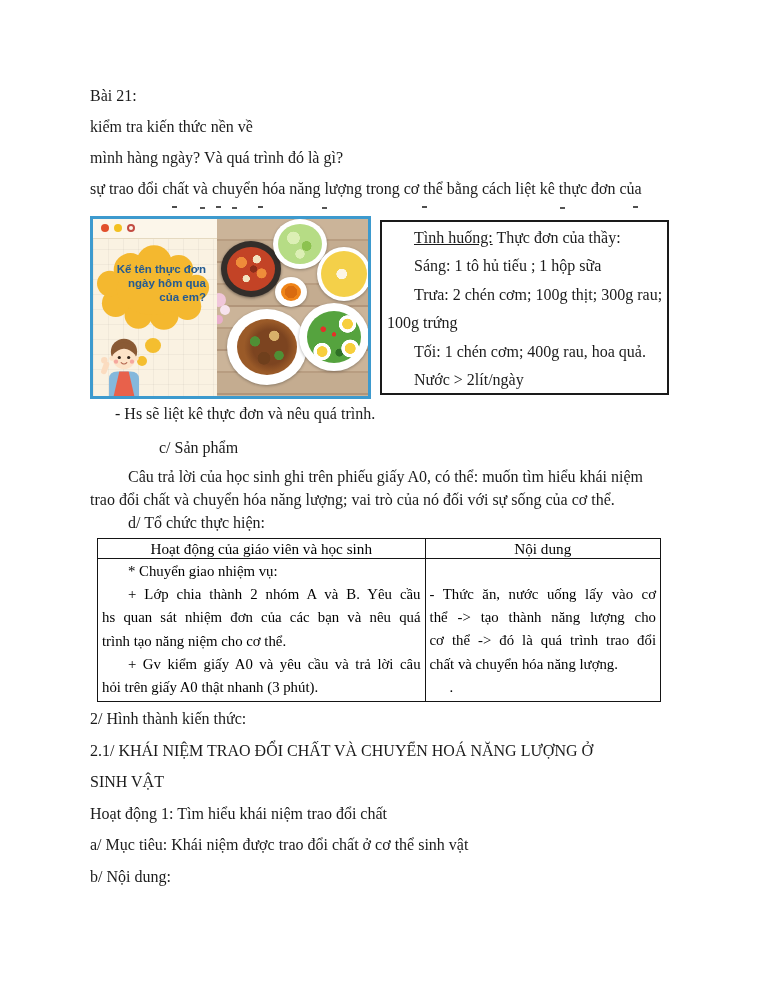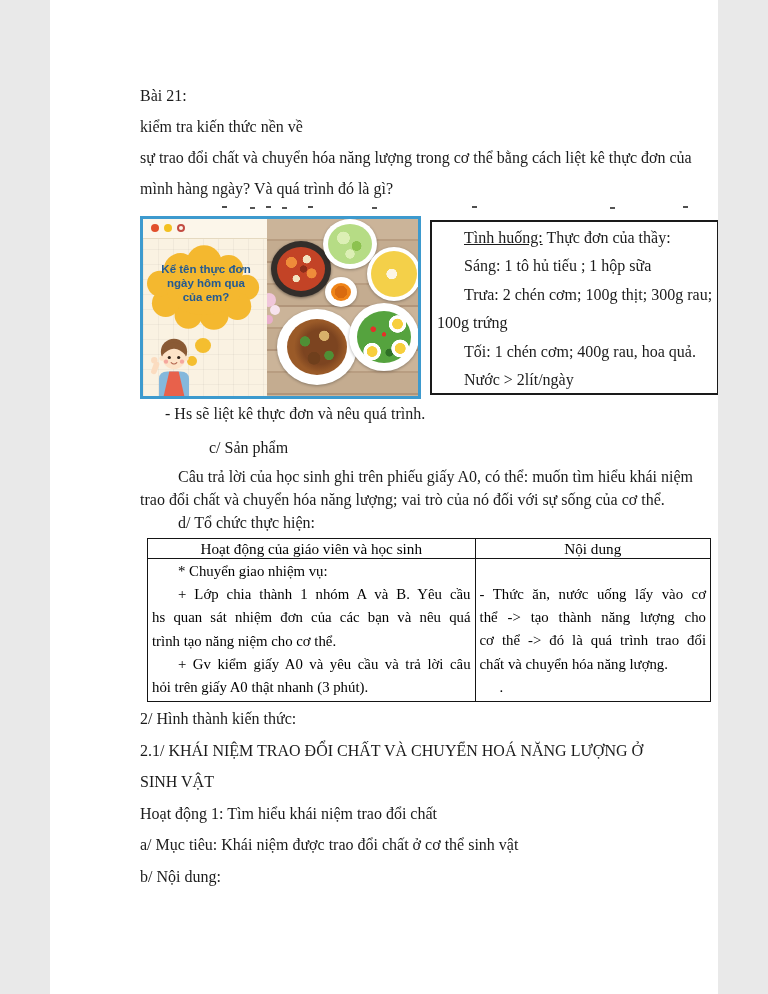--- a/index.html
+++ b/index.html
@@ -1,16 +1,16 @@
 <!DOCTYPE html>
 <html><head>
 <meta charset="utf-8">
 <style>
   html,body{margin:0;padding:0;background:#e9e9e9;}
-  .page{position:relative;width:668px;height:994px;margin:0 auto;background:#ffffff;
+  .page{position:relative;width:768px;height:994px;margin:0 auto;background:#ffffff;
         font-family:"Liberation Serif","DejaVu Serif",serif;color:#1b1b1b;overflow:hidden;}
   .tline{white-space:nowrap;}
 
   
   .intro{position:absolute;left:90px;top:80px;width:640px;font-size:16px;line-height:31px;}
 
   
   .remnants{position:absolute;left:172px;top:206px;width:5px;height:2px;background:#4d4d4d;
             box-shadow:28px 1px #555,44px 0 #4f4f4f,60px 1px #555,86px 0 #4f4f4f,
                        150px 1px #555,250px 0 #4f4f4f,388px 1px #555,461px 0 #4f4f4f;}
@@ -23,21 +23,21 @@
                          linear-gradient(90deg,rgba(0,0,0,.035) 1px,transparent 1px);
         background-size:15px 15px;overflow:hidden;}
   .titlebar{position:absolute;left:0;top:0;width:100%;height:19px;background:#fcf6ea;
             border-bottom:1px solid #e5d9c0;}
   .dots{position:absolute;left:8px;top:5px;display:flex;gap:5px;}
   .dot{width:8px;height:8px;border-radius:50%;box-sizing:border-box;}
   .dot-a{background:#e2502c;}
   .dot-b{background:#f3c122;}
   .dot-c{border:2px solid #c24b42;background:transparent;}
   .cloud{position:absolute;left:4px;top:25px;width:118px;height:91px;}
-  .bubble-text{position:absolute;left:13px;top:43px;width:100px;text-align:center;
+  .bubble-text{position:absolute;left:13px;top:43px;width:100px;text-align:right;
                font-family:"Liberation Sans","DejaVu Sans",sans-serif;font-weight:bold;
                font-size:11.5px;line-height:14px;color:#235a92;}
   .trail{position:absolute;border-radius:50%;background:#f4be2f;}
   .trail1{left:52px;top:119px;width:16px;height:15px;}
   .trail2{left:44px;top:137px;width:10px;height:10px;}
   .boy{position:absolute;left:2px;bottom:0px;width:58px;height:62px;}
 
   
   .photo{position:relative;width:55%;height:100%;overflow:hidden;
      background:repeating-linear-gradient(180deg,#cbb499 0 20px,#b89d81 20px 22px,#c4ac90 22px 42px,#b1957a 42px 44px);}
@@ -113,22 +113,22 @@
   .closing{position:absolute;left:90px;top:703px;width:640px;font-size:16px;line-height:31.5px;}
 </style>
 </head>
 <body>
 
 <div class="page">
 
   <section class="intro">
     <div class="tline">Bài 21:</div>
     <div class="tline">kiểm tra kiến thức nền về</div>
+    <div class="tline">mình hàng ngày? Và quá trình đó là gì?</div>
     <div class="tline">sự trao đổi chất và chuyển hóa năng lượng trong cơ thể bằng cách liệt kê thực đơn của</div>
-    <div class="tline">mình hàng ngày? Và quá trình đó là gì?</div>
   </section>
 
   <div class="remnants"></div>
 
   <figure class="illus">
     <div class="panel-left">
       <div class="titlebar">
         <div class="dots">
           <span class="dot dot-a"></span>
           <span class="dot dot-b"></span>
@@ -213,21 +213,21 @@
     <thead>
       <tr>
         <th class="col-left">Hoạt động của giáo viên và học sinh</th>
         <th>Nội dung</th>
       </tr>
     </thead>
     <tbody>
       <tr>
         <td>
           <div class="pline ind26">* Chuyển giao nhiệm vụ:</div>
-          <div class="jline ind26">+ Lớp chia thành 1 nhóm A và B. Yêu cầu</div>
+          <div class="jline ind26">+ Lớp chia thành 2 nhóm A và B. Yêu cầu</div>
           <div class="jline">hs quan sát nhiệm đơn của các bạn và nêu quá</div>
           <div class="pline">trình tạo năng niệm cho cơ thể.</div>
           <div class="jline ind26">+ Gv kiểm giấy A0 và yêu cầu và trả lời câu</div>
           <div class="pline">hỏi trên giấy A0 thật nhanh (3 phút).</div>
         </td>
         <td>
           <div class="vspacer"></div>
           <div class="jline">- Thức ăn, nước uống lấy vào cơ</div>
           <div class="jline">thể -&gt; tạo thành năng lượng cho</div>
           <div class="jline">cơ thể -&gt; đó là quá trình trao đổi</div>

